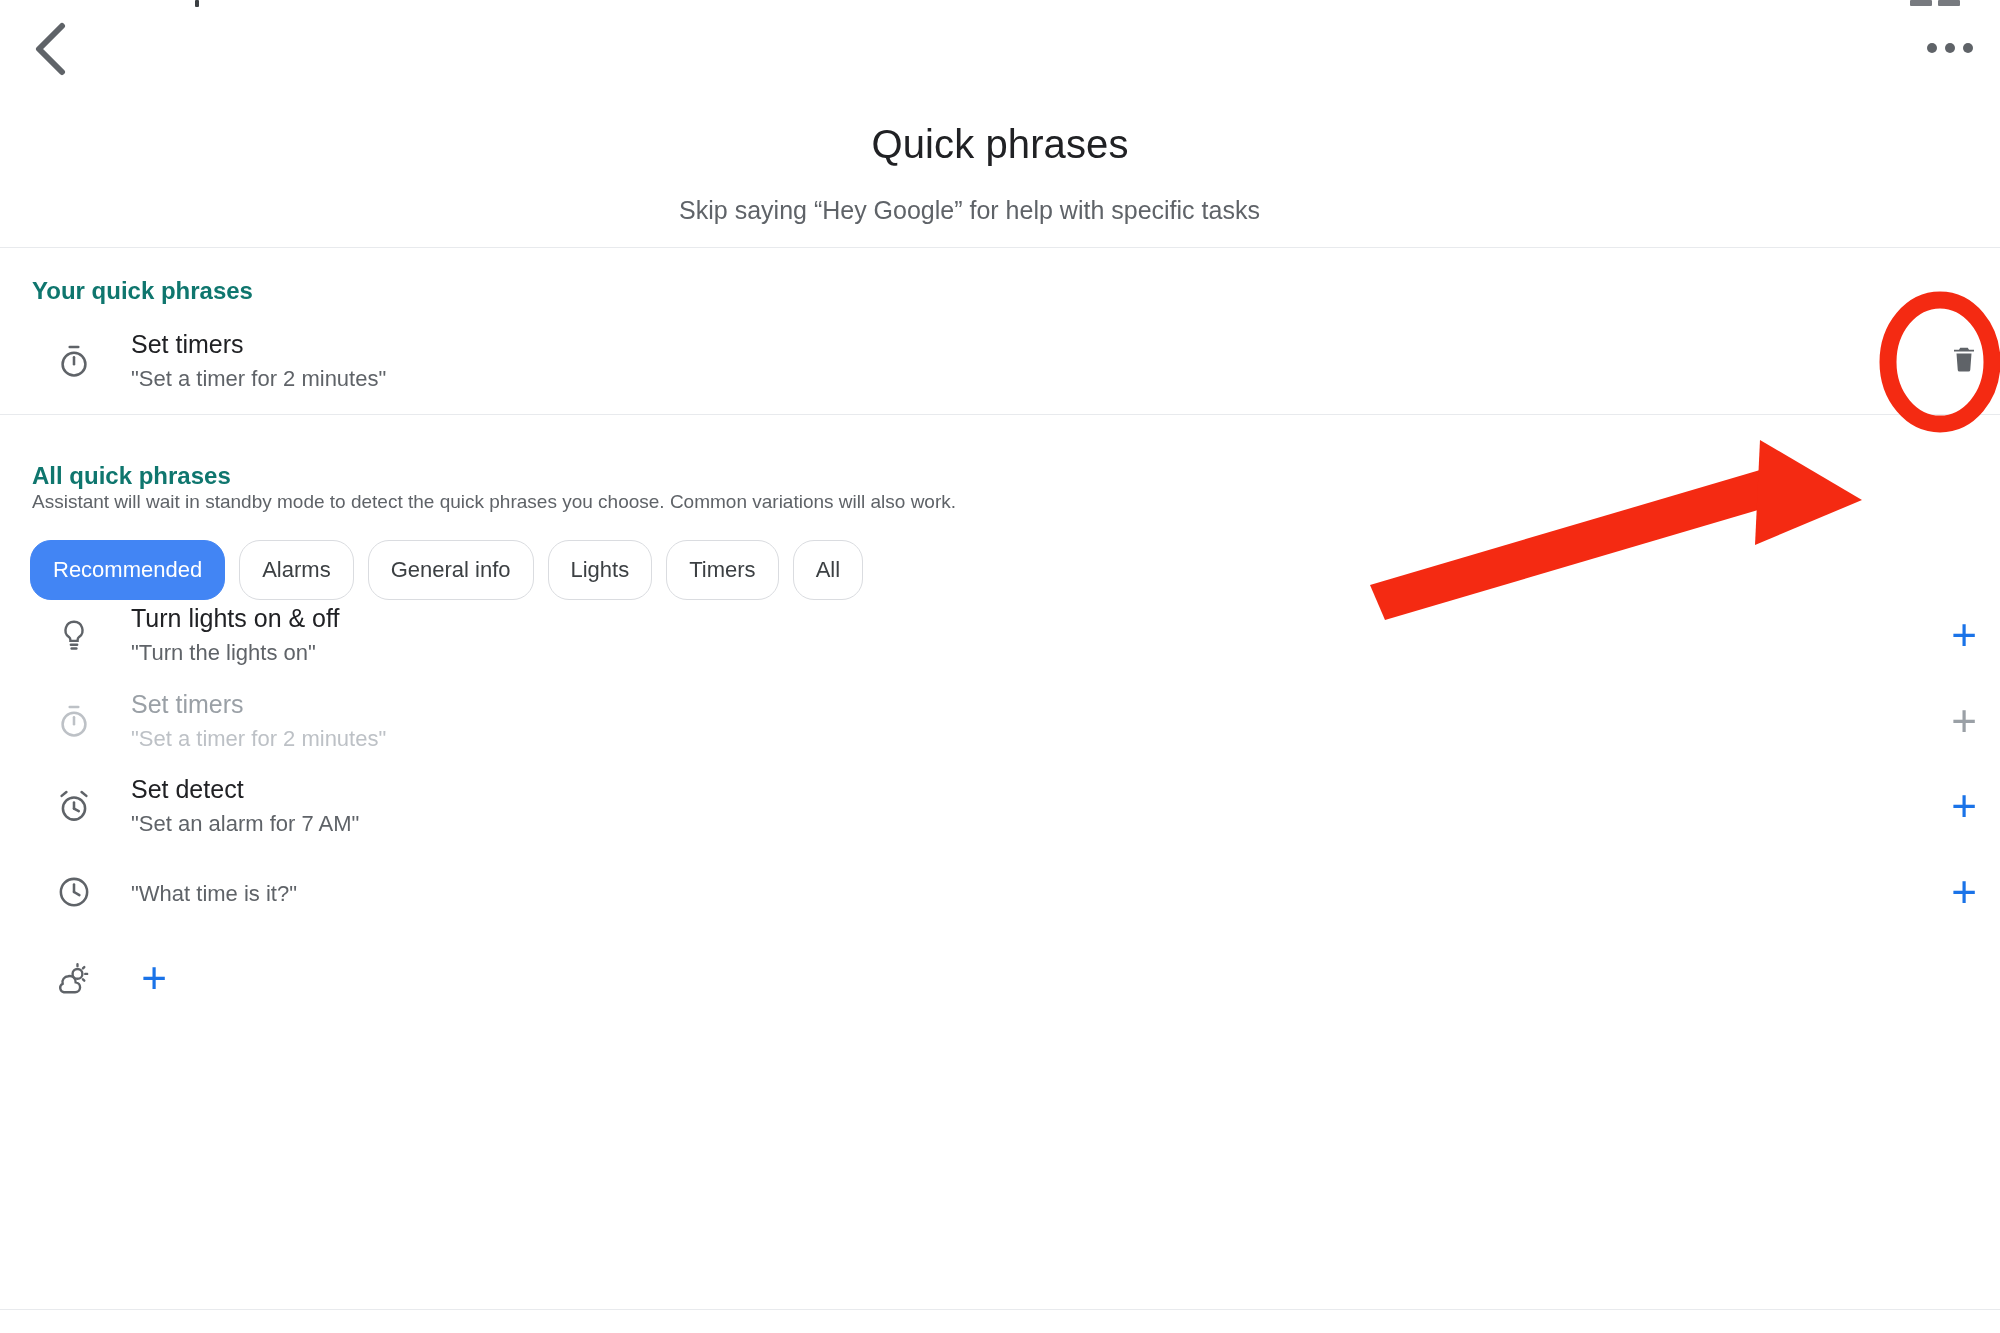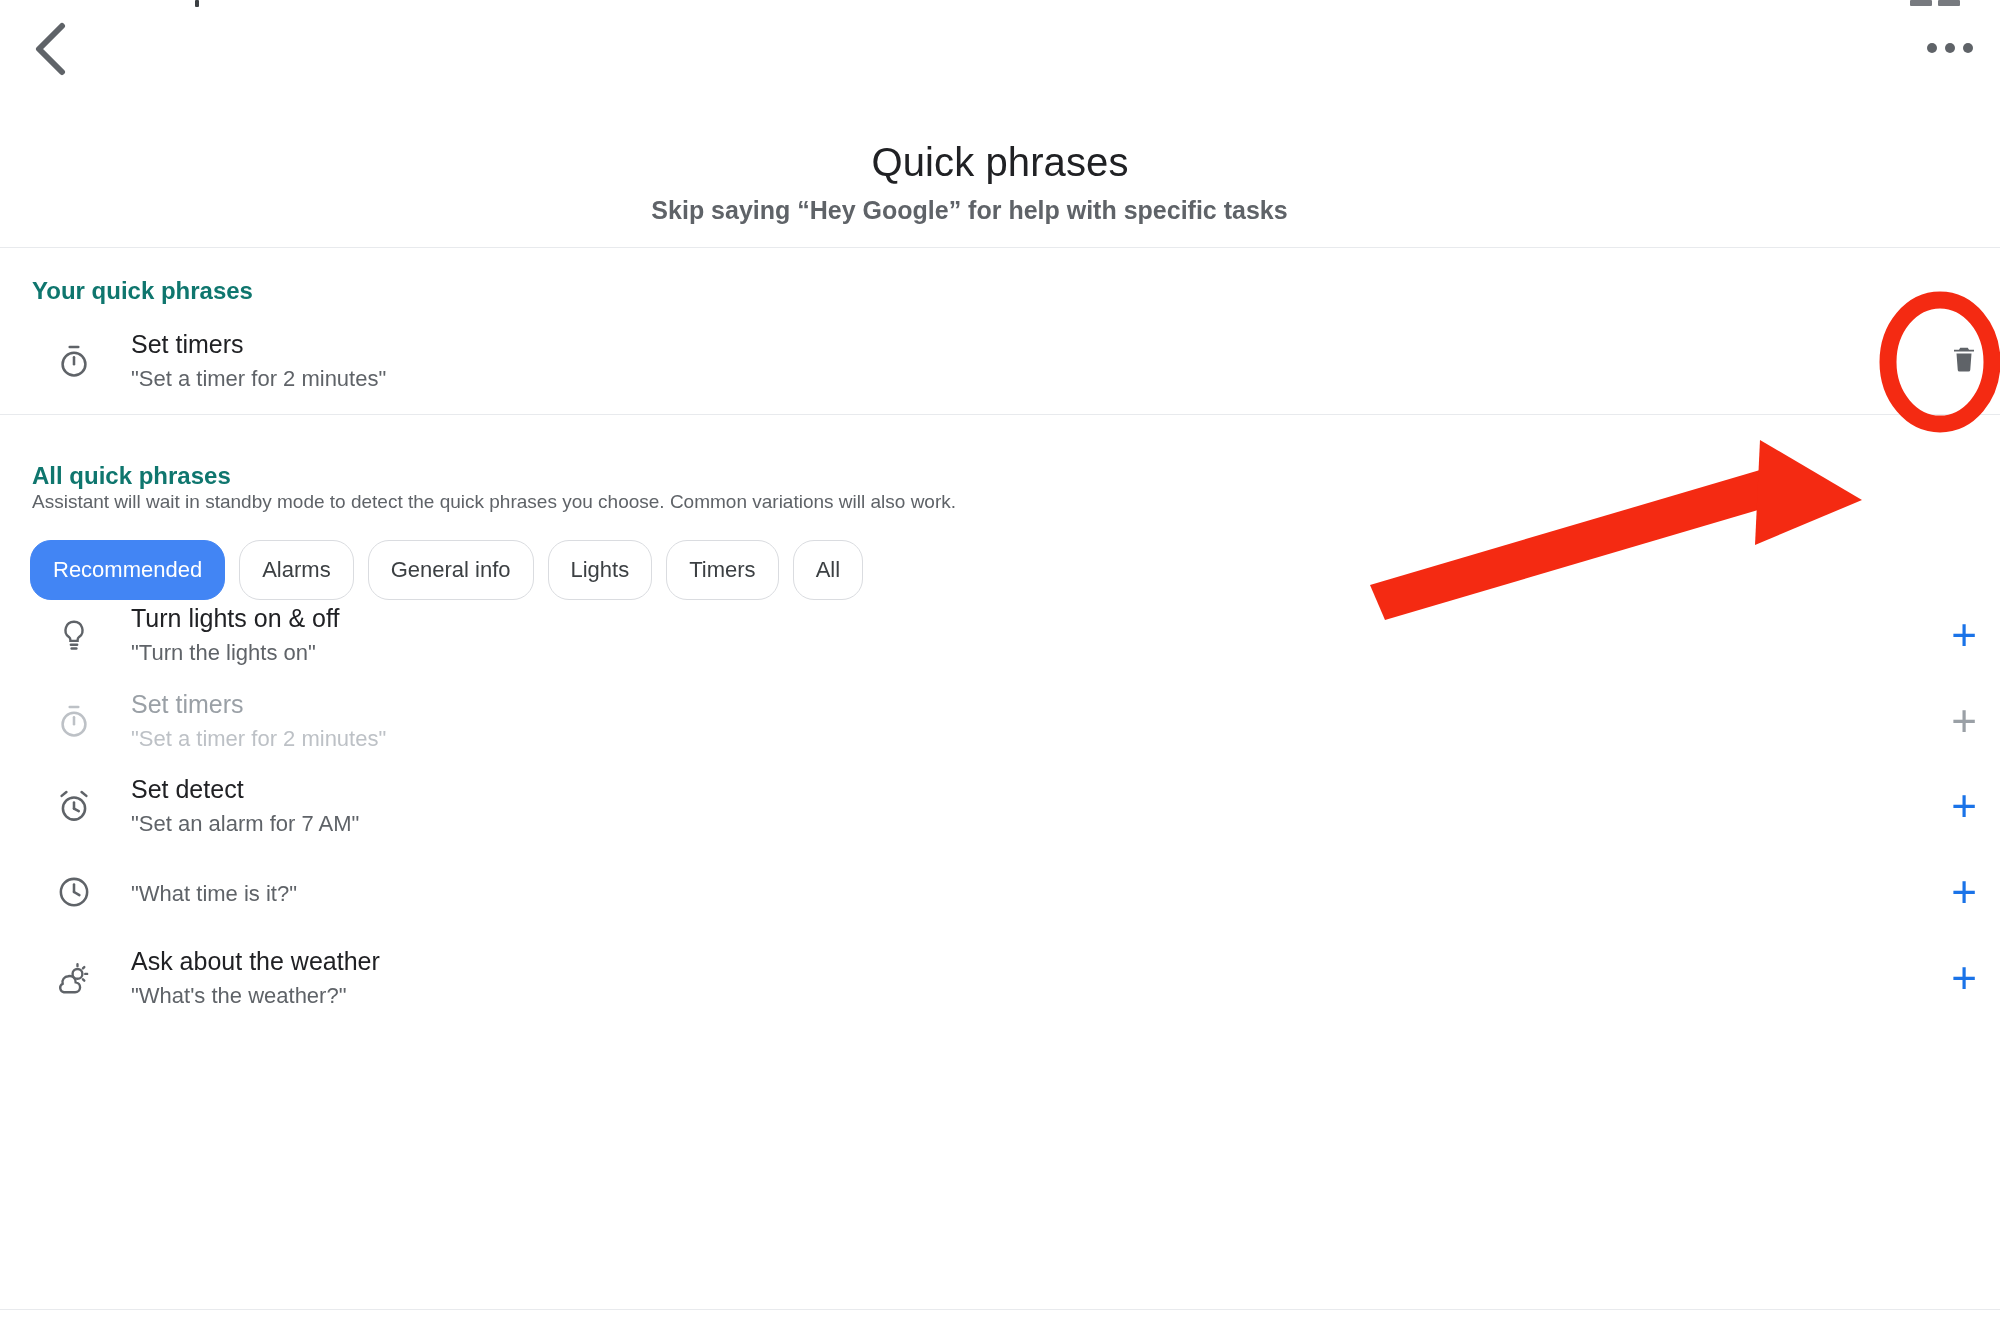--- a/index.html
+++ b/index.html
@@ -78,37 +78,37 @@
     display: block;
     width: 10px;
     height: 10px;
     border-radius: 50%;
     background: #5f6368;
   }
 
   
   .page-title {
     position: absolute;
-    top: 140px;
+    top: 122px;
     left: 0;
     width: 2000px;
     text-align: center;
     font-size: 40px;
     font-weight: 400;
     color: #202124;
     letter-spacing: .1px;
   }
   .page-subtitle {
     position: absolute;
     top: 196px;
     left: 0;
     width: 1939px;
     text-align: center;
     font-size: 25px;
-    font-weight: 700;
+    font-weight: 400;
     color: #5f6368;
   }
 
   .divider {
     position: absolute;
     left: 0;
     width: 2000px;
     height: 1px;
     background: #e8eaed;
   }
@@ -369,24 +369,20 @@
 </div>
 
 <div class="phrase-row" style="top:935px">
   <div class="row-icon">
     <svg width="38" height="38" viewBox="0 0 24 24" fill="none" stroke="#5f6368" stroke-width="1.5" stroke-linecap="round">
       <circle cx="14.2" cy="9.4" r="3.1"></circle>
       <path d="M14.2 3.3v1.2M18.5 5.1l-.85.85M20.3 9.4h-1.2M18.5 13.7l-.85-.85"></path>
       <path d="M8.4 10.9a3.7 3.7 0 0 0-3.55 4.75A2.85 2.85 0 0 0 5.6 21h7.1a3.15 3.15 0 0 0 .35-6.28 3.7 3.7 0 0 0-4.65-3.82z" fill="none"></path>
     </svg>
   </div>
-  <div class="row-text">
-    <span class="row-title">Ask about the weather</span>
-    <span class="row-example">"What's the weather?"</span>
-  </div>
   <div class="row-action">
     <span class="plus">+</span>
   </div>
 </div>
 
 <div class="divider" id="divider-bottom"></div>
 
 <svg class="annotation" viewBox="0 0 2000 1333">
 
   <g>

